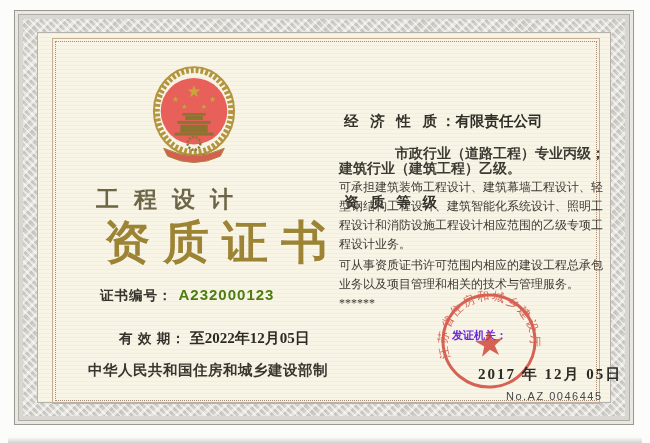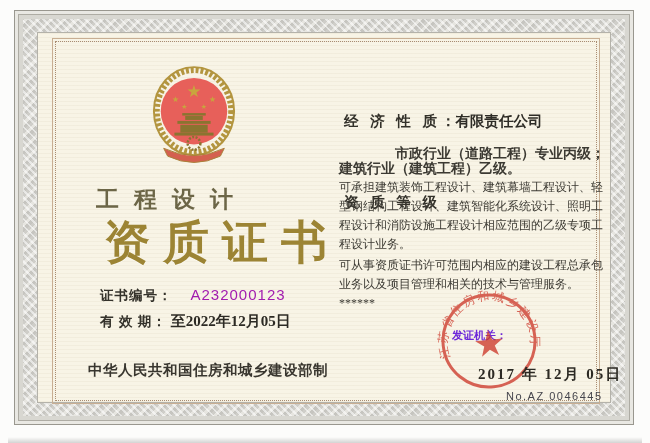--- a/index.html
+++ b/index.html
@@ -51,23 +51,23 @@
     letter-spacing:15px;white-space:nowrap;
   }
   .title-big{
     left:104px;top:212px;width:240px;
     font-size:46px;font-weight:bold;color:#9c8434;
     letter-spacing:13px;white-space:nowrap;
     text-shadow:0 1px 0 rgba(255,255,255,.45);
   }
   .row-left{left:100px;white-space:nowrap;color:#34322b;}
   .row-certno{top:286px;}
-  .row-valid{top:312px;}
+  .row-valid{top:329px;margin-left:19px;}
   .lbl-left{font-size:13.5px;font-weight:bold;letter-spacing:1px;}
-  .val-sans{font-family:"Liberation Sans","DejaVu Sans",sans-serif;font-size:15px;letter-spacing:1px;color:#a21caf;margin-left:18px;}
+  .val-sans{font-family:"Liberation Sans","DejaVu Sans",sans-serif;font-size:15px;letter-spacing:1px;color:#4d7c0f;margin-left:6px;font-weight:bold;}
   .val-serif{font-size:15px;font-weight:bold;color:#2c2a24;margin-left:4px;}
   .ministry{
     left:88px;top:361px;font-size:14.5px;font-weight:bold;color:#39362f;
     letter-spacing:0.5px;white-space:nowrap;
   }
 
   
   .field-row{left:344px;white-space:nowrap;color:#33312a;}
   .fr1{top:79px;} .fr2{top:112px;}
   .fld-label{font-size:14.5px;font-weight:bold;letter-spacing:4px;}

